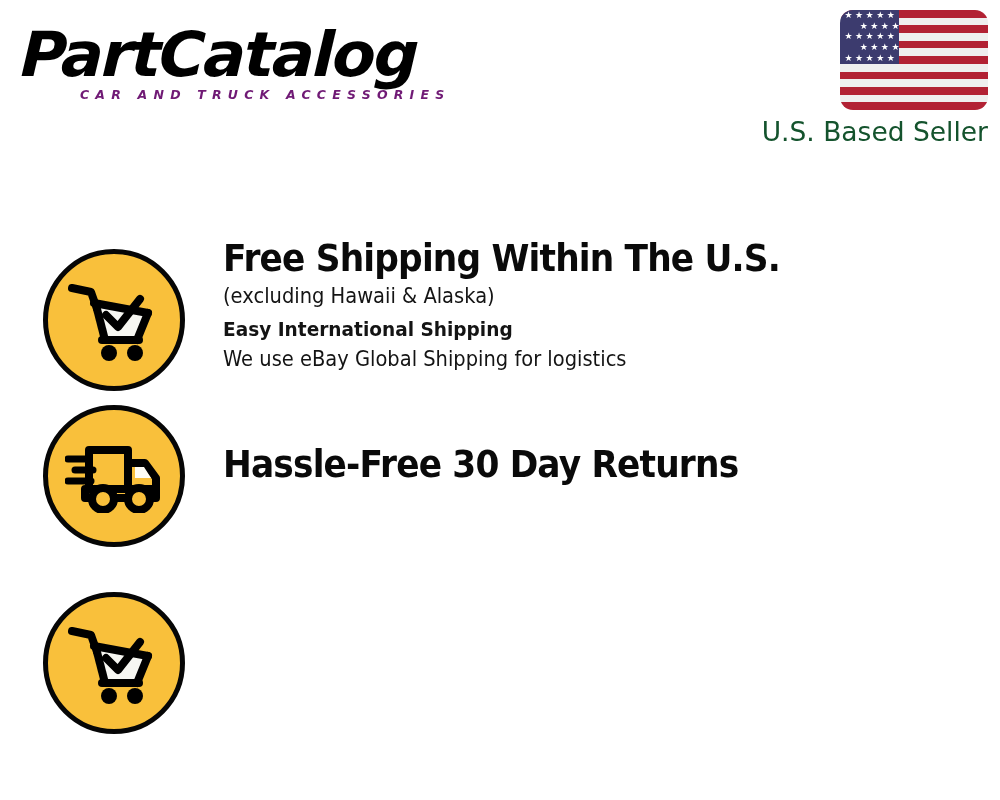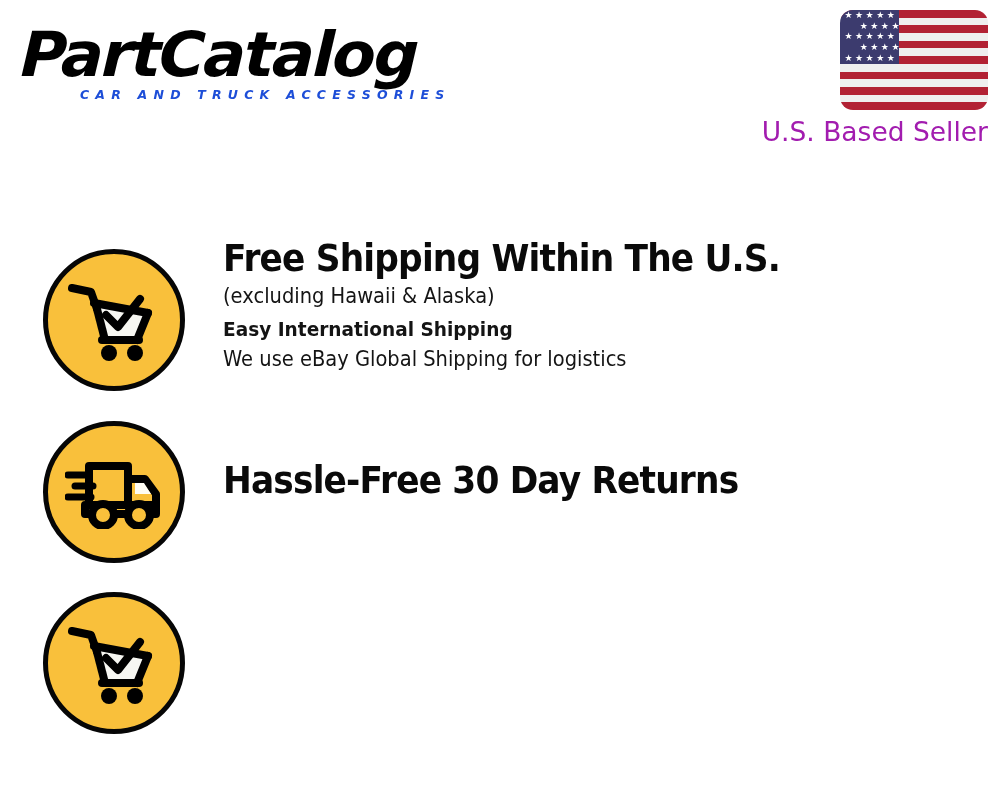--- a/index.html
+++ b/index.html
@@ -44,21 +44,21 @@
     transform-origin: left top;
     white-space: nowrap;
   }
   .brand-tagline {
     font-family: "DejaVu Sans", sans-serif;
     font-weight: 700;
     font-style: italic;
     font-size: 12.5px;
     line-height: 14px;
     letter-spacing: 6.2px;
-    color: #1d4ed8;
+    color: #701a75;
     margin-top: 2px;
     margin-left: 58px;
     white-space: nowrap;
   }
 
   
   .seller-badge {
     position: absolute;
     right: 12px;
     top: 10px;
@@ -103,39 +103,39 @@
   .flag .star-row.offset {
     padding: 0 10px;
   }
   .seller-label {
     display: block;
     margin-top: 7px;
     font-family: "DejaVu Sans", sans-serif;
     font-size: 26.5px;
     line-height: 30px;
     font-weight: 400;
-    color: #a21caf;
+    color: #14532d;
     letter-spacing: 0px;
     white-space: nowrap;
   }
 
   
   .features {
     position: absolute;
     left: 0;
     top: 236px;
     width: 1000px;
   }
   .feature-row {
     position: absolute;
     left: 0;
     width: 808px;
   }
   .feature-row.r1 { top: 0px;   height: 176px; }
-  .feature-row.r2 { top: 172px; height: 172px; }
+  .feature-row.r2 { top: 156px; height: 172px; }
   .feature-row.r3 { top: 343px; height: 175px; }
 
   .badge-circle {
     position: absolute;
     left: 43px;
     top: 13px;
     width: 142px;
     height: 142px;
     border-radius: 50%;
     background: #F9C03B;

